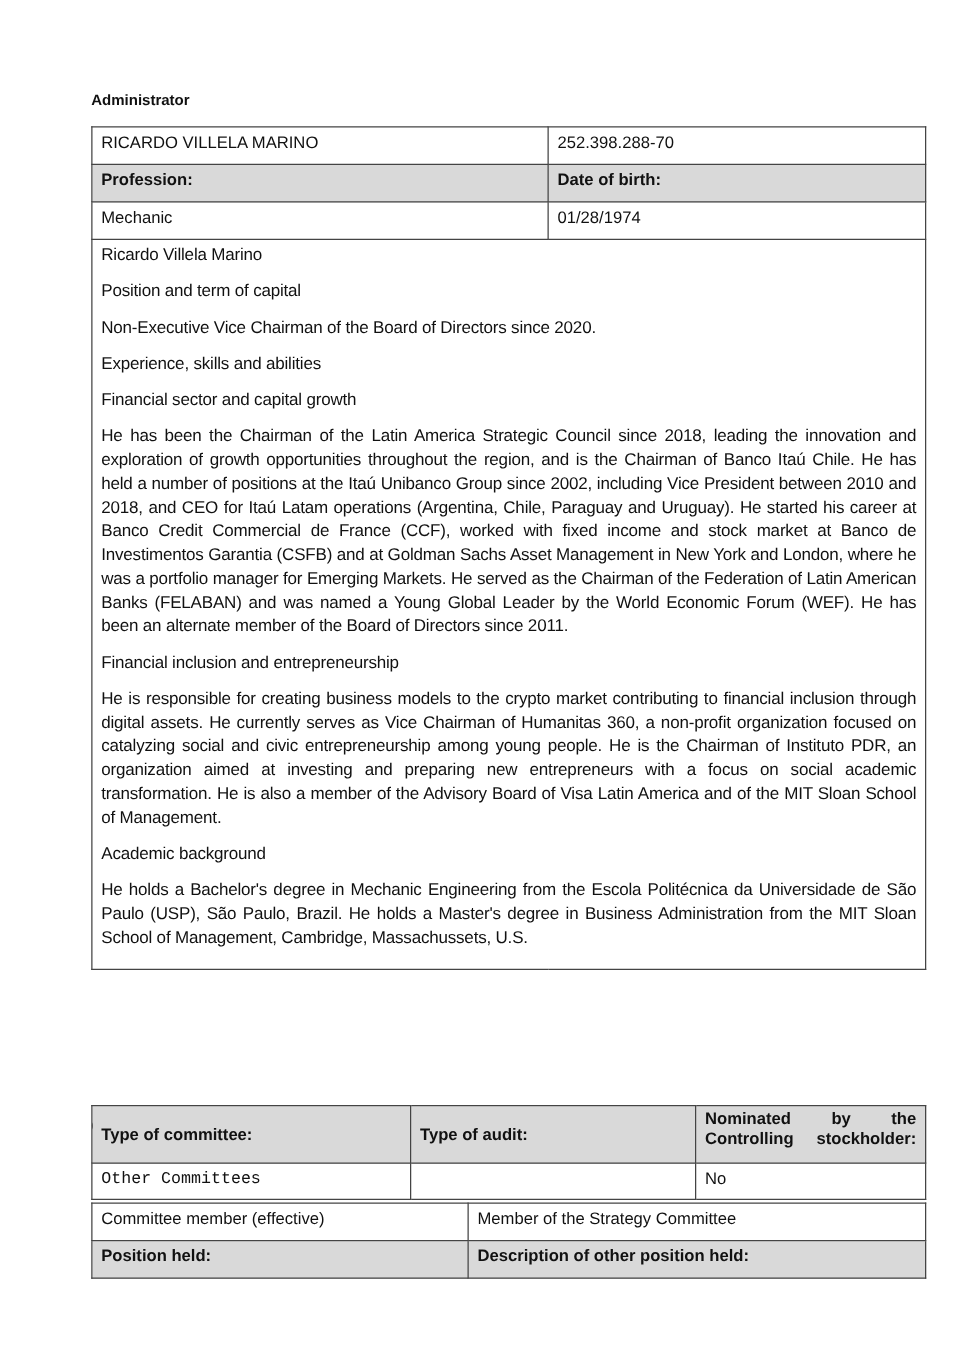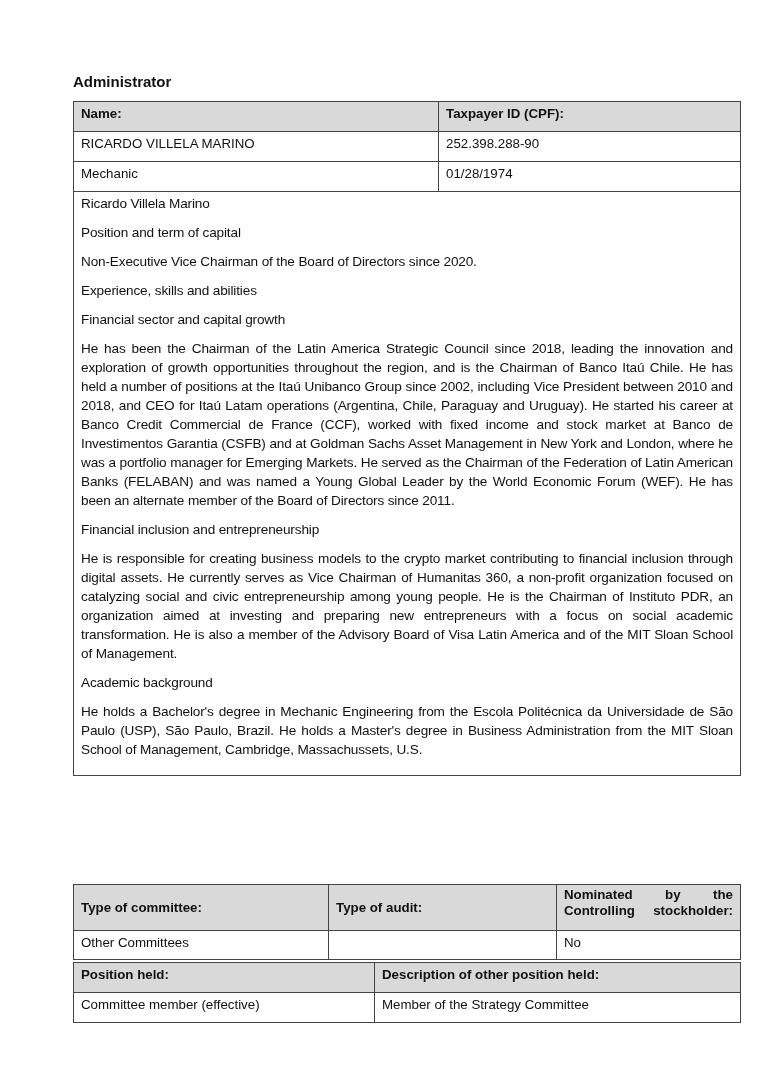--- a/index.html
+++ b/index.html
@@ -1,18 +1,18 @@
 <!DOCTYPE html>
 <html><head>
 <meta charset="utf-8">
 <style>
   * { box-sizing: border-box; margin: 0; padding: 0; }
   html, body { width: 766px; height: 1083px; background: #ffffff; }
   body { position: relative; font-family: "Liberation Sans", sans-serif; color: #111; font-size: 13.3px; }
-  .section-title { position: absolute; left: 73px; font-weight: bold; font-size: 15px; }
+  .section-title { position: absolute; left: 73px; font-weight: bold; font-size: 12px; }
   table { position: absolute; border-collapse: collapse; table-layout: fixed; }
   td { border: 1px solid #444; vertical-align: top; padding: 4px 7px; line-height: 16px; }
   td.hdr { background: #d9d9d9; font-weight: bold; }
   #admin-table { left: 73px; top: 101px; width: 667px; }
   #admin-table tr.r30 td { height: 30px; }
   .exp-body { padding: 0 7px 6px 7px; }
   .exp-body p { margin: 0 0 10px 0; line-height: 19px; text-align: justify; font-size: 13.6px; letter-spacing: -0.15px; }
   .exp-body p.short { margin-bottom: 10px; }
   #committee-table { left: 73px; top: 884px; width: 667px; }
   #committee-table2 { left: 73px; top: 962px; width: 667px; }
@@ -22,27 +22,27 @@
 <body>
 
 <div class="section-title" style="top:73px;">Administrator</div>
 
 <table id="admin-table">
   <colgroup>
       <col style="width:365px">
       <col style="width:302px">
     </colgroup>
   <tbody>
-      <tr class="r30">
-    <td class="hdr">Name:</td>
-    <td class="hdr">Taxpayer ID (CPF):</td>
+  <tr class="r30">
+    <td>RICARDO VILLELA MARINO</td>
+    <td>252.398.288-70</td>
   </tr>
   <tr class="r30">
-    <td>RICARDO VILLELA MARINO</td>
-    <td>252.398.288-90</td>
+    <td class="hdr">Profession:</td>
+    <td class="hdr">Date of birth:</td>
   </tr>
   <tr class="r30">
     <td>Mechanic</td>
     <td>01/28/1974</td>
   </tr>
   <tr>
     <td colspan="2" class="exp-body" style="height:575px; padding-top:2px;">
       <p class="short">Ricardo Villela Marino</p>
       <p class="short">Position and term of capital</p>
       <p class="short">Non-Executive Vice Chairman of the Board of Directors since 2020.</p>
@@ -66,35 +66,35 @@
       <col style="width:228px">
       <col style="width:184px">
     </colgroup>
   <tbody>
       <tr>
     <td class="hdr" style="height:46px; vertical-align:middle;">Type of committee:</td>
     <td class="hdr" style="vertical-align:middle;margin-left:40px;">Type of audit:</td>
     <td class="hdr just" style="padding-top:2px;">Nominated by the Controlling stockholder:</td>
   </tr>
   <tr>
-    <td style="height:29px;">Other Committees</td>
+    <td style="height:29px;font-family:Liberation Mono, monospace;">Other Committees</td>
     <td></td>
     <td>No</td>
   </tr>
 </tbody>
   </table>
 
 <table id="committee-table2">
   <colgroup>
       <col style="width:301px">
       <col style="width:366px">
     </colgroup>
   <tbody>
       <tr>
+    <td style="height:30px;">Committee member (effective)</td>
+    <td>Member of the Strategy Committee</td>
+  </tr>
+  <tr>
     <td class="hdr" style="height:30px;">Position held:</td>
     <td class="hdr">Description of other position held:</td>
-  </tr>
-  <tr>
-    <td style="height:30px;">Committee member (effective)</td>
-    <td>Member of the Strategy Committee</td>
   </tr>
 </tbody>
   </table>
 
 </body></html>

